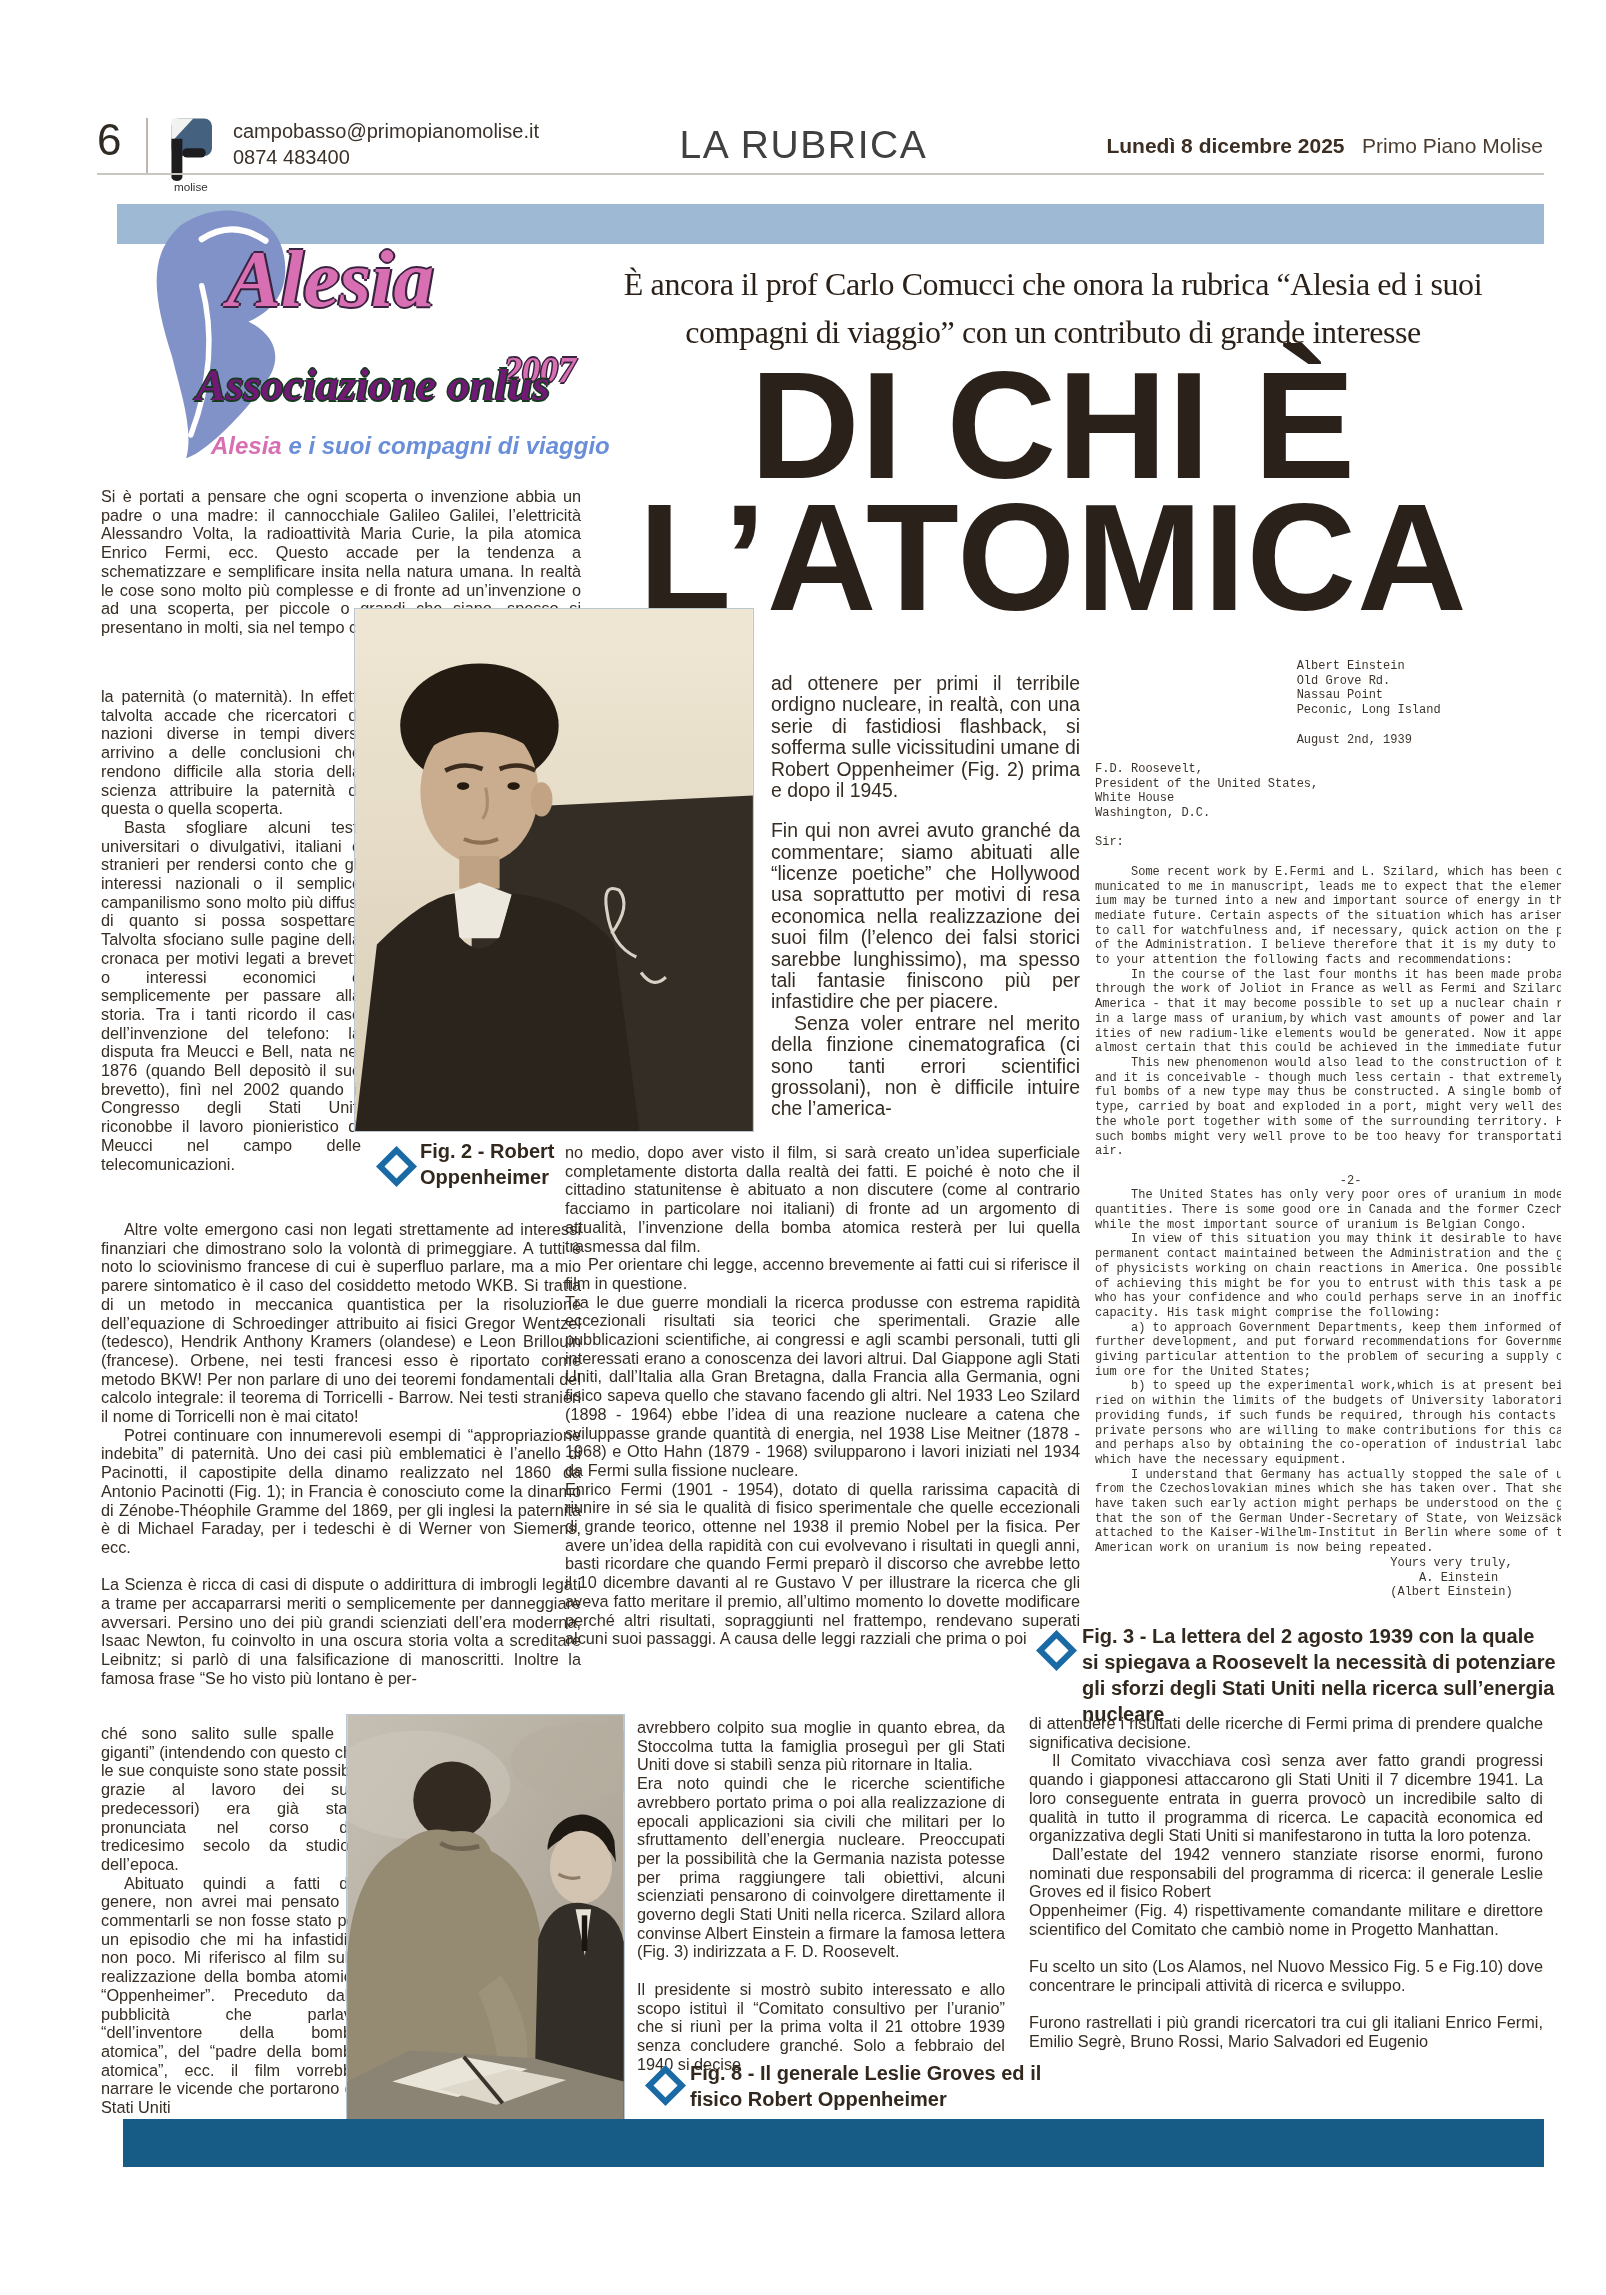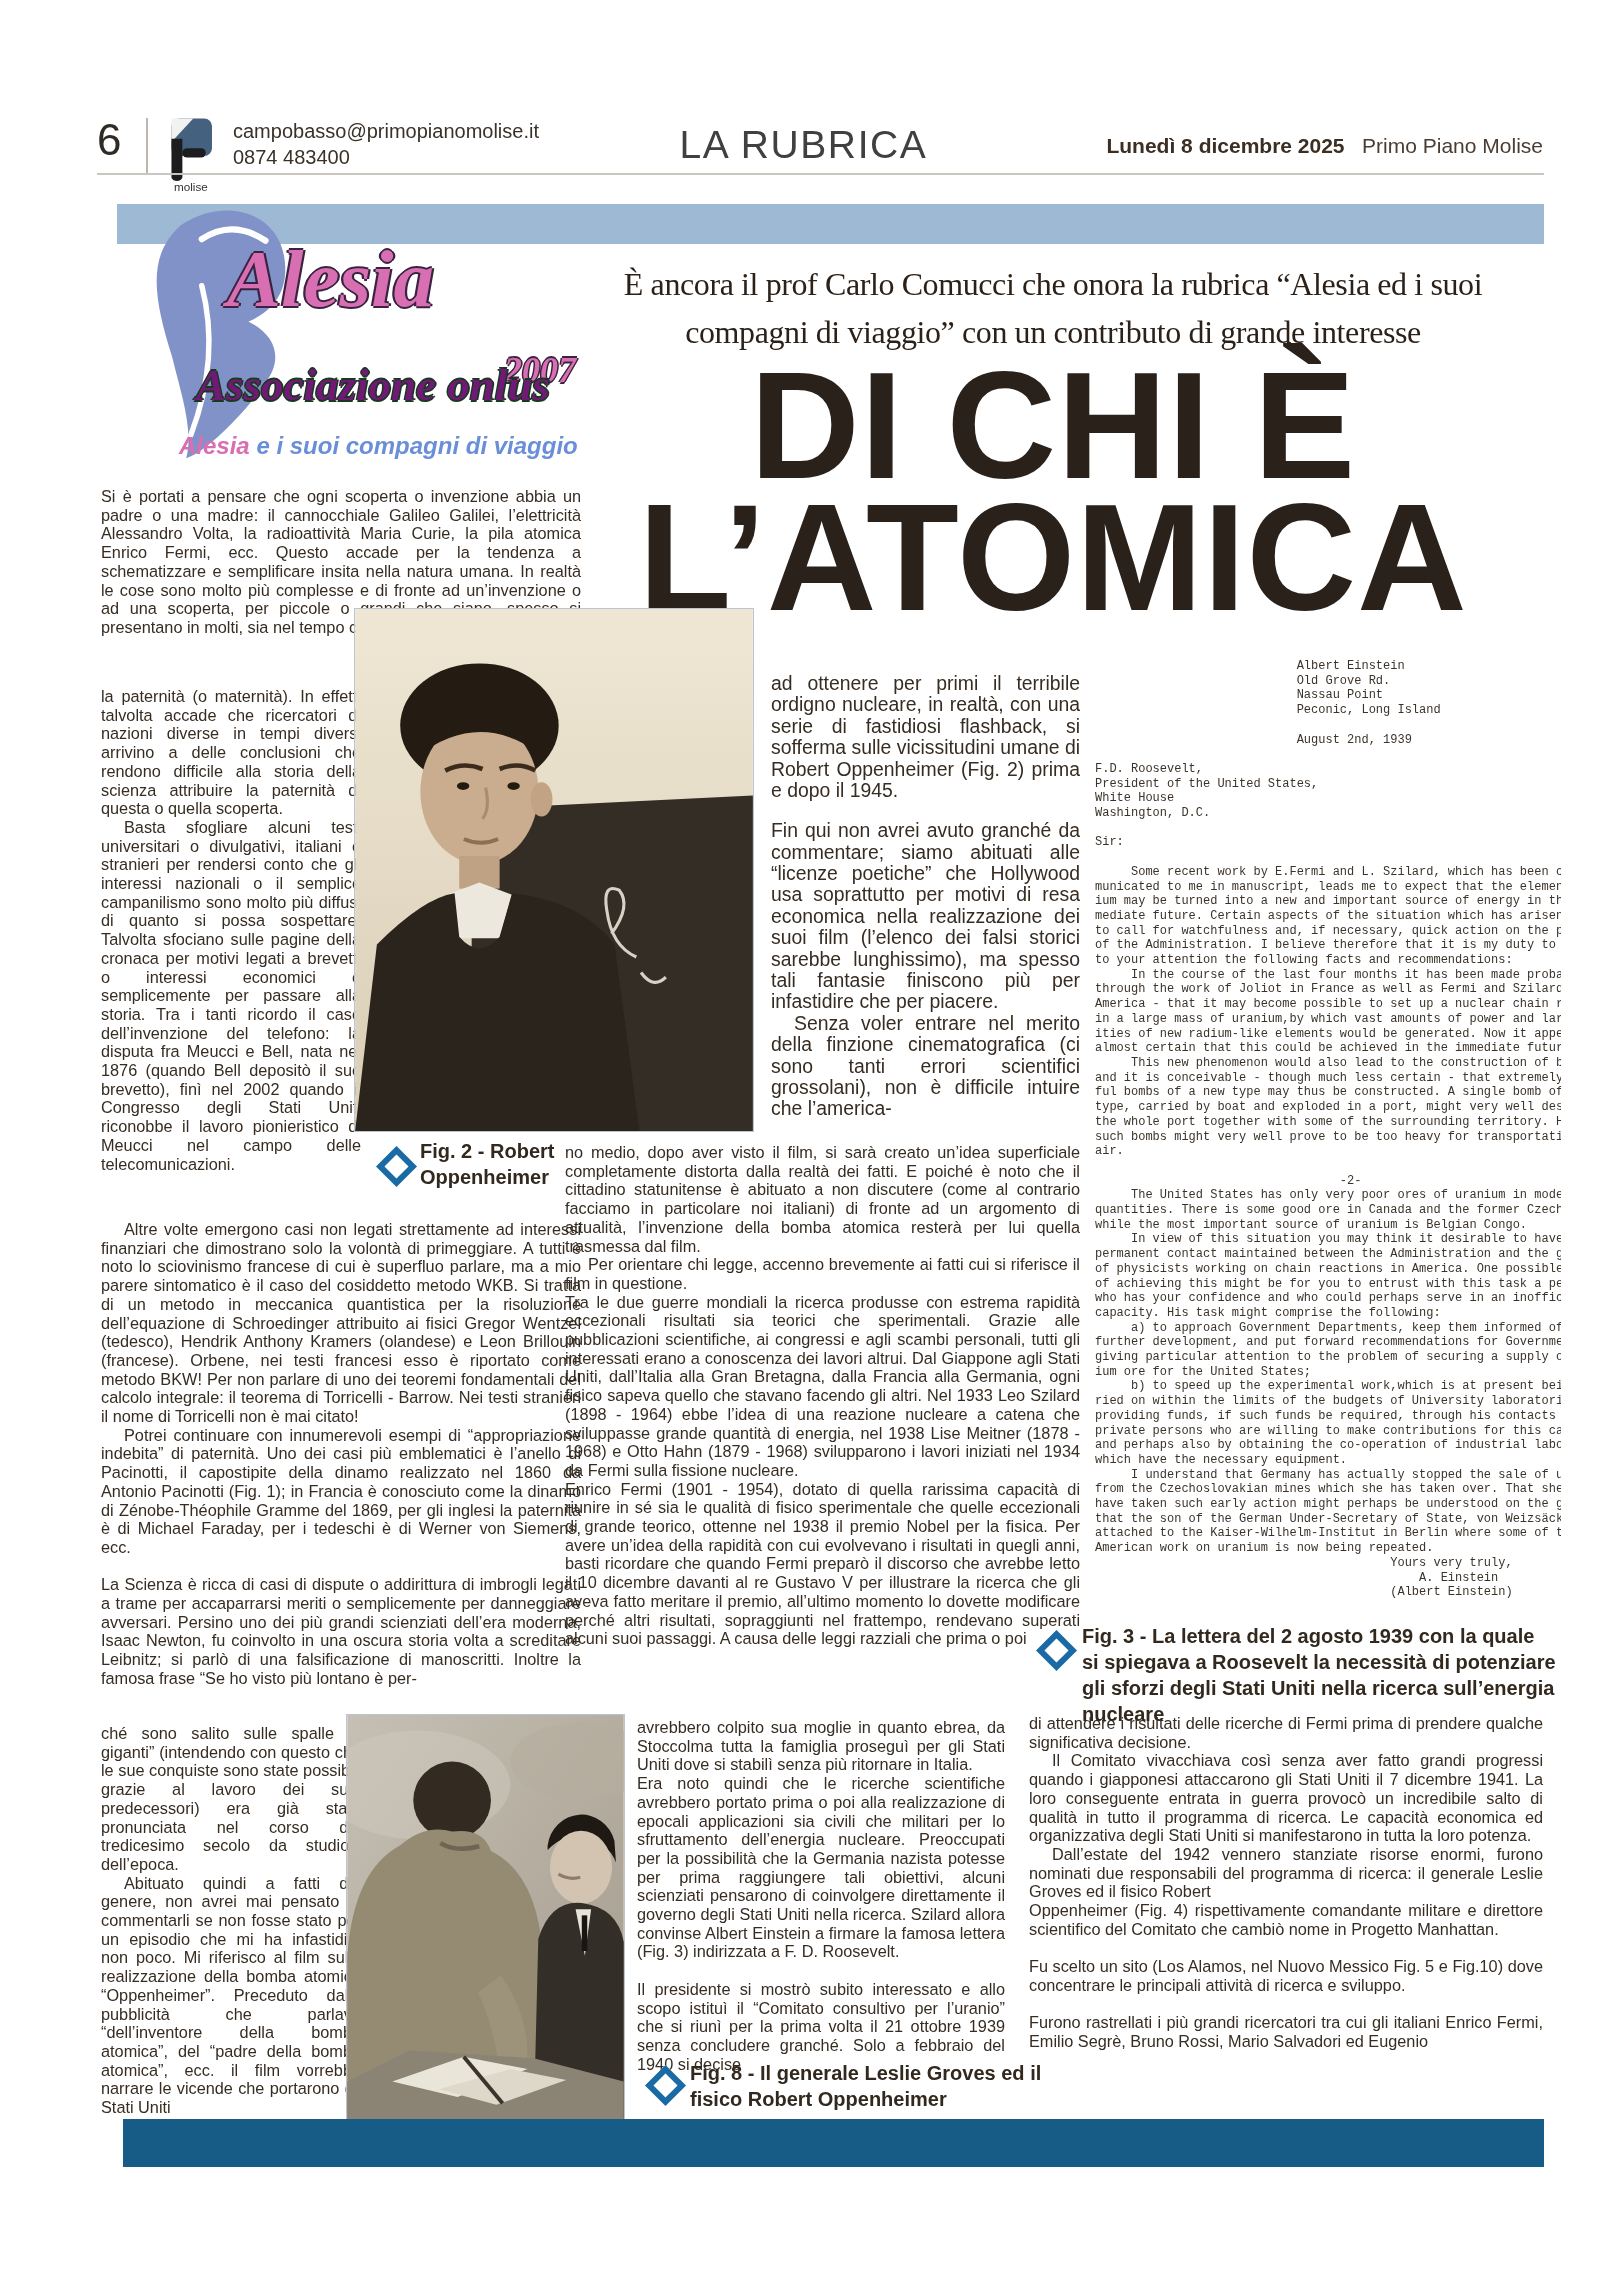--- a/index.html
+++ b/index.html
@@ -20,21 +20,21 @@
 
   
   .alesia-name{font-family:"Liberation Serif",serif;font-style:italic;font-weight:bold;
     font-size:81px;color:#d76fb2;white-space:nowrap;
     text-shadow:-2.3px 0 #3a2340,2.3px 0 #3a2340,0 -2.3px #3a2340,0 2.3px #3a2340;}
   .alesia-year{font-family:"Liberation Serif",serif;font-style:italic;font-weight:bold;
     font-size:36px;color:#d76fb2;text-shadow:-1.6px 0 #3a2340,1.6px 0 #3a2340,0 -1.6px #3a2340,0 1.6px #3a2340;}
   .alesia-sub{font-family:"Liberation Serif",serif;font-style:italic;font-weight:bold;
     font-size:45px;color:#701a75;white-space:nowrap;
     text-shadow:-1.6px 0 #173a1f,1.6px 0 #173a1f,0 -1.6px #173a1f,0 1.6px #173a1f;}
-  .tagline{font-size:24px;font-style:italic;font-weight:bold;white-space:nowrap;text-align:center;}
+  .tagline{font-size:24px;font-style:italic;font-weight:bold;white-space:nowrap;text-align:center;margin-left:32px;}
   .tagline .pink{color:#d76fb2;}
   .tagline .blue{color:#6a8fd8;}
 
   
   .stand{font-family:"Liberation Serif",serif;font-size:32px;line-height:47px;
          color:#2c2118;text-align:center;white-space:nowrap;letter-spacing:-0.4px;}
   .headline{font-weight:bold;font-size:152px;line-height:132px;text-align:center;
             color:#2a211b;letter-spacing:0.8px;white-space:nowrap;}
 
   

